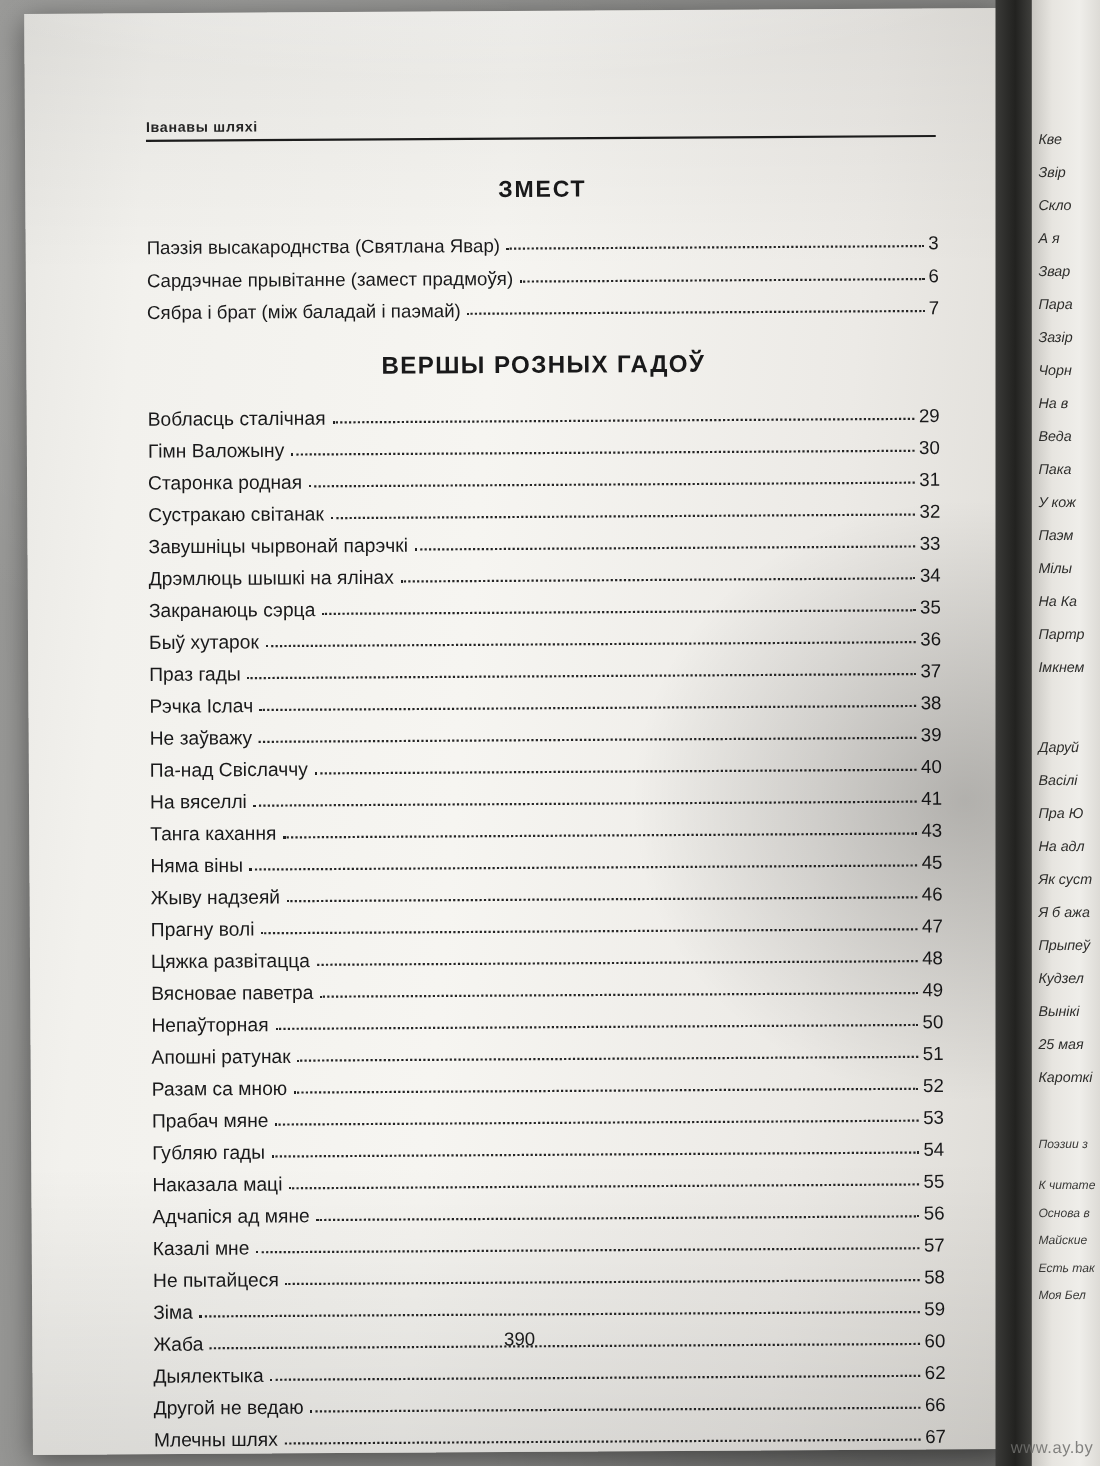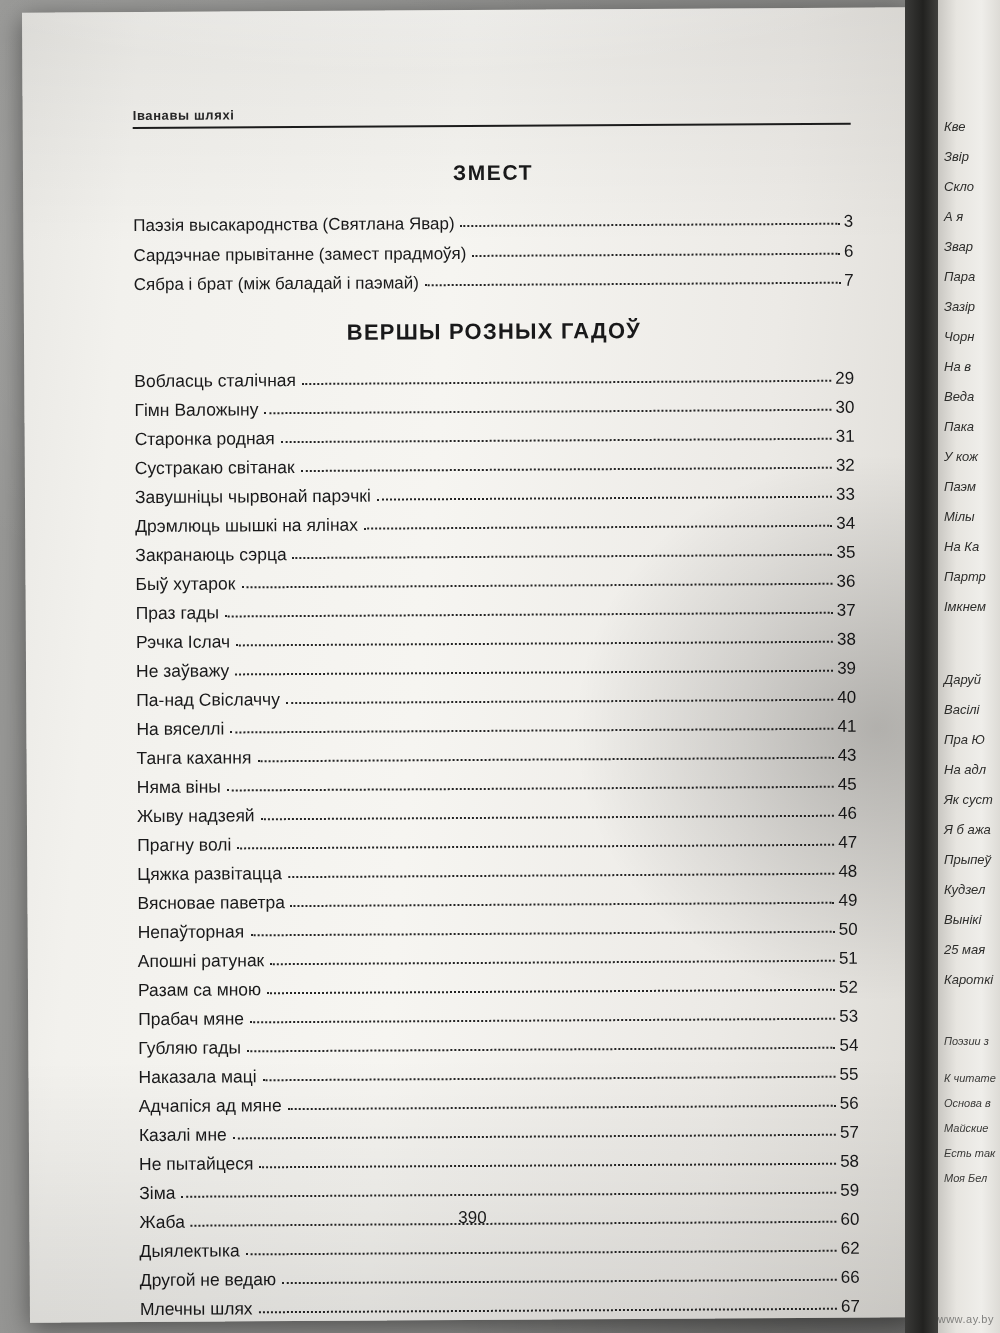--- a/index.html
+++ b/index.html
@@ -90,21 +90,21 @@
     margin-bottom: 17px;
     font-family: "Liberation Sans", sans-serif;
   }
   .rp-group { margin-bottom: 26px; }
   .rp-small { font-size: 11px; margin-bottom: 14px; color: #3a3a38; }
 
   .watermark {
     position: absolute;
     right: 6px;
     bottom: 8px;
-    font-size: 11px;
+    font-size: 15px;
     color: #6f6f6d;
     letter-spacing: 0.5px;
     opacity: 0.85;
   }
 
   
   .content {
     position: absolute;
     left: 110px;
     top: 96px;

